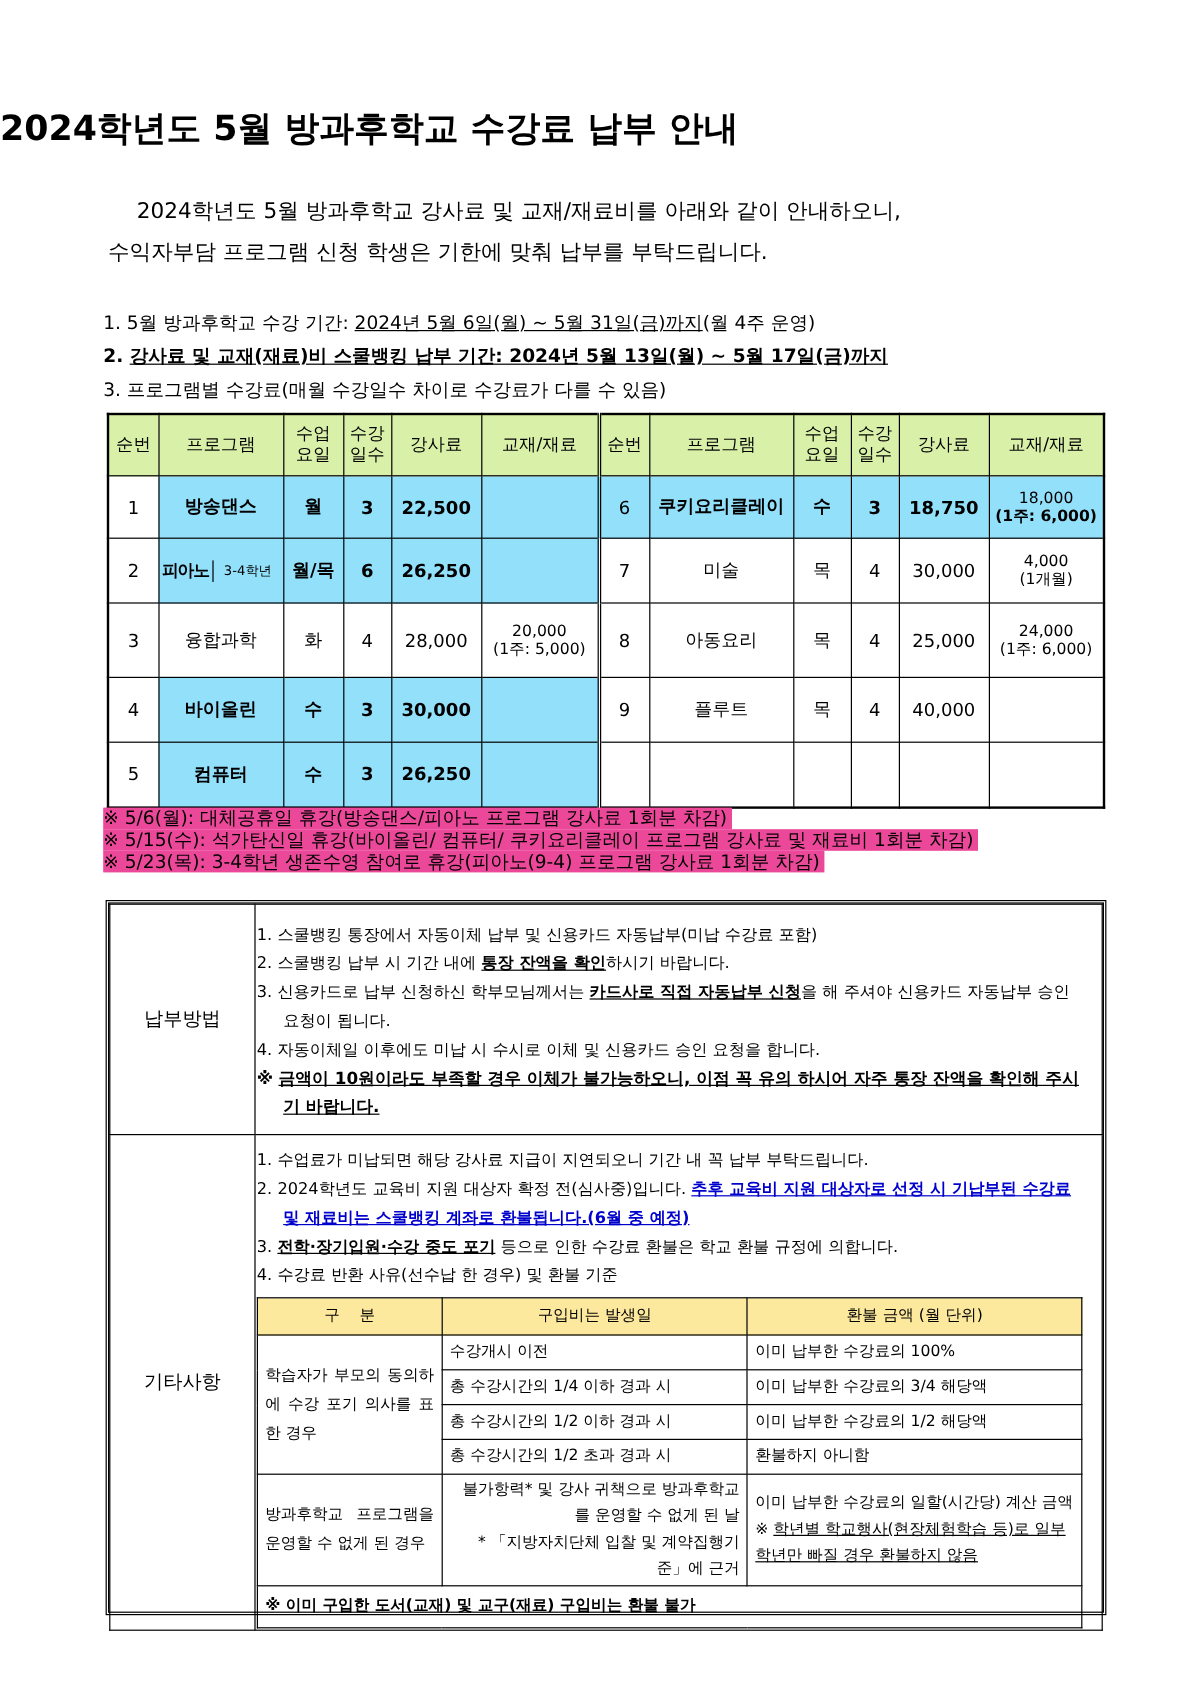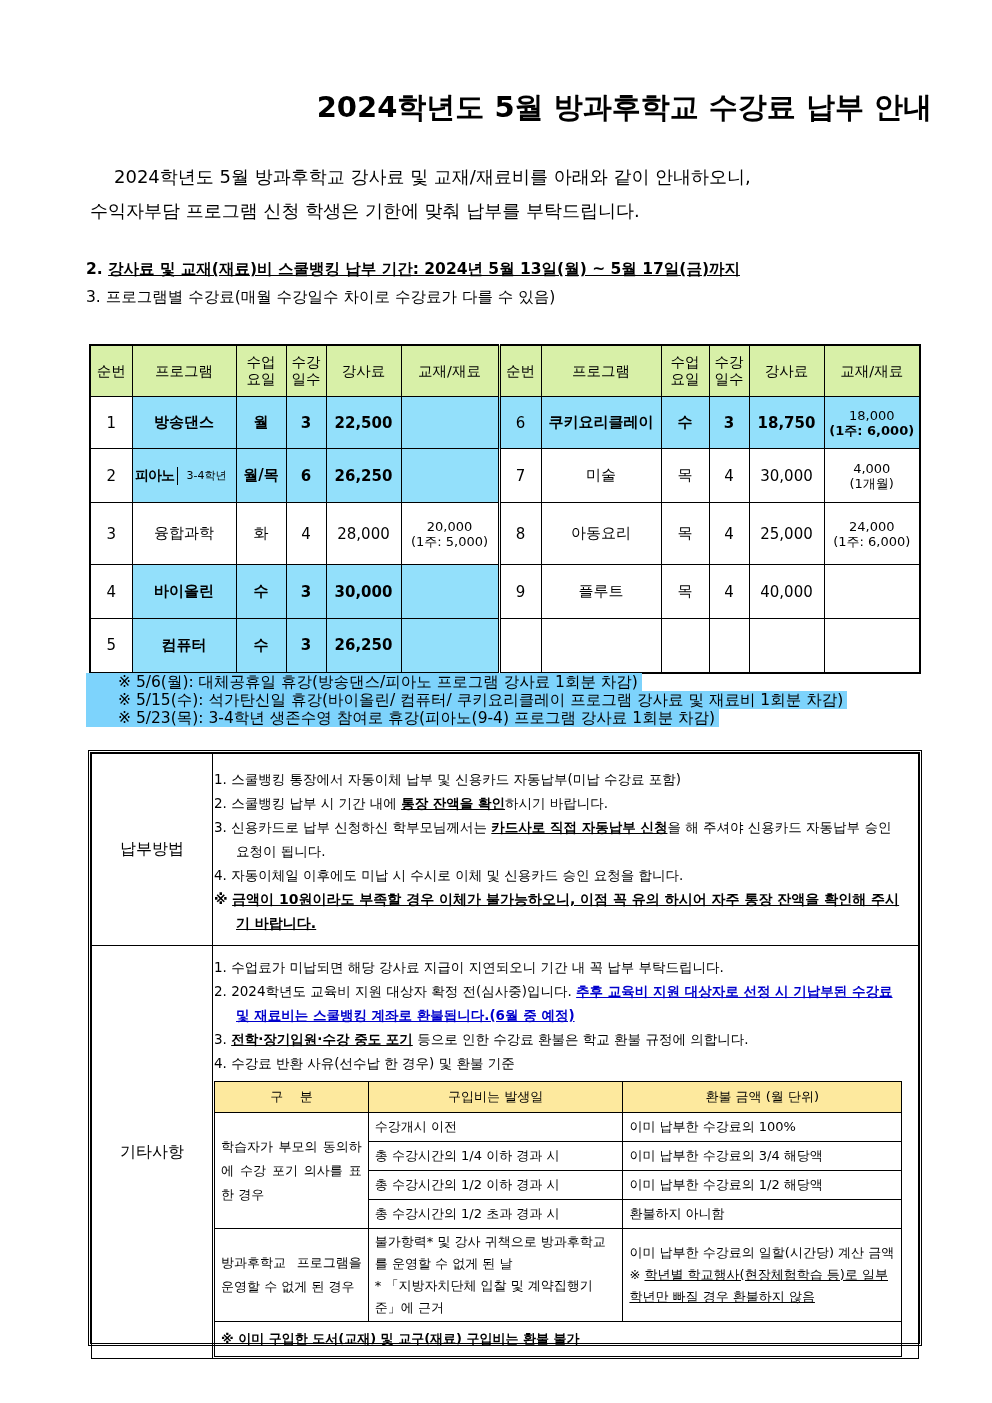--- a/index.html
+++ b/index.html
@@ -1,35 +1,35 @@
 <!DOCTYPE html>
 <html><head>
 <meta charset="utf-8">
 <style>
   html, body { margin: 0; padding: 0; background: #ffffff; }
   body { width: 992px; height: 1403px; position: relative; font-family: "DejaVu Sans", "Liberation Sans", sans-serif; color: #000; overflow: hidden; }
-  .title { position: absolute; left: 0; width: 884px; top: 88px; text-align: right; font-size: 29px; font-weight: bold; letter-spacing: 0px; margin-left: 48px; }
+  .title { position: absolute; left: 0; width: 884px; top: 88px; text-align: left; font-size: 29px; font-weight: bold; letter-spacing: 0px; }
   .intro { position: absolute; left: 90px; top: 160px; width: 830px; font-size: 18px; line-height: 34px; }
   .intro p { margin: 0; }
   .intro .indent { padding-left: 24px; }
   .notes { position: absolute; left: 86px; top: 255px; font-size: 15.5px; line-height: 28px; }
   .notes .u { text-decoration: underline; }
   .notes .bold { font-weight: bold; text-align: center; }
   .fee-table { position: absolute; left: 89px; top: 344px; width: 830px; border-collapse: collapse; border: 2px solid #000; table-layout: fixed; font-size: 15px; }
   .fee-table td, .fee-table th { border: 1px solid #000; text-align: center; vertical-align: middle; padding: 0; }
   .fee-table th { background: #d8f0a8; font-weight: normal; height: 50px; font-size: 14.5px; line-height: 17px; }
   .fee-table tbody tr { height: 54px; }
   .fee-table tr.r1 { height: 52px; }
   .fee-table .blue { background: #93e0fb; }
   .fee-table .b { font-weight: bold; }
   .fee-table .sep { border-right: 3px double #000; }
   .fee-table .small { font-size: 13px; line-height: 15px; }
   .fee-table .tiny { font-size: 11px; }
   .holiday { position: absolute; left: 86px; top: 673px; font-size: 15.5px; line-height: 18px; }
-  .holiday div { background: #7dd3fc; display: inline-block; padding-right: 4px; padding-left: 32px; }
+  .holiday div { background: #ec4899; display: inline-block; padding-right: 4px; }
   .info-box { position: absolute; left: 88px; top: 750px; width: 834px; height: 596px; border: 3px double #000; box-sizing: border-box; }
   .info-table { width: 100%; height: 100%; border-collapse: collapse; font-family: "DejaVu Sans", sans-serif; font-size: 13.5px; }
   .info-table > tbody > tr > td { border: 1px solid #000; vertical-align: top; }
   .info-table td.label { width: 118px; text-align: center; vertical-align: middle; font-size: 16px; }
   .items { padding: 12px 8px 0 0; line-height: 24px; }
   .items div { margin: 0; }
   .items .hang { padding-left: 22px; text-indent: -22px; }
   .bu { font-weight: bold; text-decoration: underline; }
   .blue-link { color: #0000cc; font-weight: bold; text-decoration: underline; }
   .refund { width: 688px; border-collapse: collapse; margin: 6px 0 0 0; font-size: 13px; border: 1px solid #000; }
@@ -41,20 +41,21 @@
 <body>
 
 <div class="title">2024학년도 5월 방과후학교 수강료 납부 안내</div>
 
 <div class="intro">
   <p class="indent">2024학년도 5월 방과후학교 강사료 및 교재/재료비를 아래와 같이 안내하오니,</p>
   <p>수익자부담 프로그램 신청 학생은 기한에 맞춰 납부를 부탁드립니다.</p>
 </div>
 
 <div class="notes">
+  <div><span>1. 5월 방과후학교 수강 기간: </span><span class="u">2024년 5월 6일(월) ~ 5월 31일(금)까지</span><span>(월 4주 운영)</span></div>
   <div class="bold"><span>2. </span><span class="u">강사료 및 교재(재료)비 스쿨뱅킹 납부 기간: 2024년 5월 13일(월) ~ 5월 17일(금)까지</span></div>
   <div>3. 프로그램별 수강료(매월 수강일수 차이로 수강료가 다를 수 있음)</div>
 </div>
 
 <table class="fee-table">
   <colgroup>
     <col style="width:42px">
       <col style="width:104px">
       <col style="width:50px">
       <col style="width:40px">
@@ -217,21 +218,21 @@
                 <tr>
                   <td>총 수강시간의 1/2 이하 경과 시</td>
                   <td>이미 납부한 수강료의 1/2 해당액</td>
                 </tr>
                 <tr>
                   <td>총 수강시간의 1/2 초과 경과 시</td>
                   <td>환불하지 아니함</td>
                 </tr>
                 <tr>
                   <td style="text-align:justify;">방과후학교 프로그램을 운영할 수 없게 된 경우</td>
-                  <td style="line-height:22px;"><span>불가항력* 및 강사 귀책으로 방과후학교를 운영할 수 없게 된 날</span><br><span>* 「지방자치단체 입찰 및 계약집행기준」에 근거</span></td>
+                  <td style="line-height:22px;text-align:right;"><span>불가항력* 및 강사 귀책으로 방과후학교를 운영할 수 없게 된 날</span><br><span>* 「지방자치단체 입찰 및 계약집행기준」에 근거</span></td>
                   <td style="line-height:22px;"><span>이미 납부한 수강료의 일할(시간당) 계산 금액</span><br><span>※</span> <span class="ul">학년별 학교행사(현장체험학습 등)로 일부 학년만 빠질 경우 환불하지 않음</span></td>
                 </tr>
                 <tr>
                   <td colspan="3" style="font-weight:bold;height:30px;">※ 이미 구입한 도서(교재) 및 교구(재료) 구입비는 환불 불가</td>
                 </tr>
               </tbody>
             </table>
           </div>
         </td>
       </tr>

